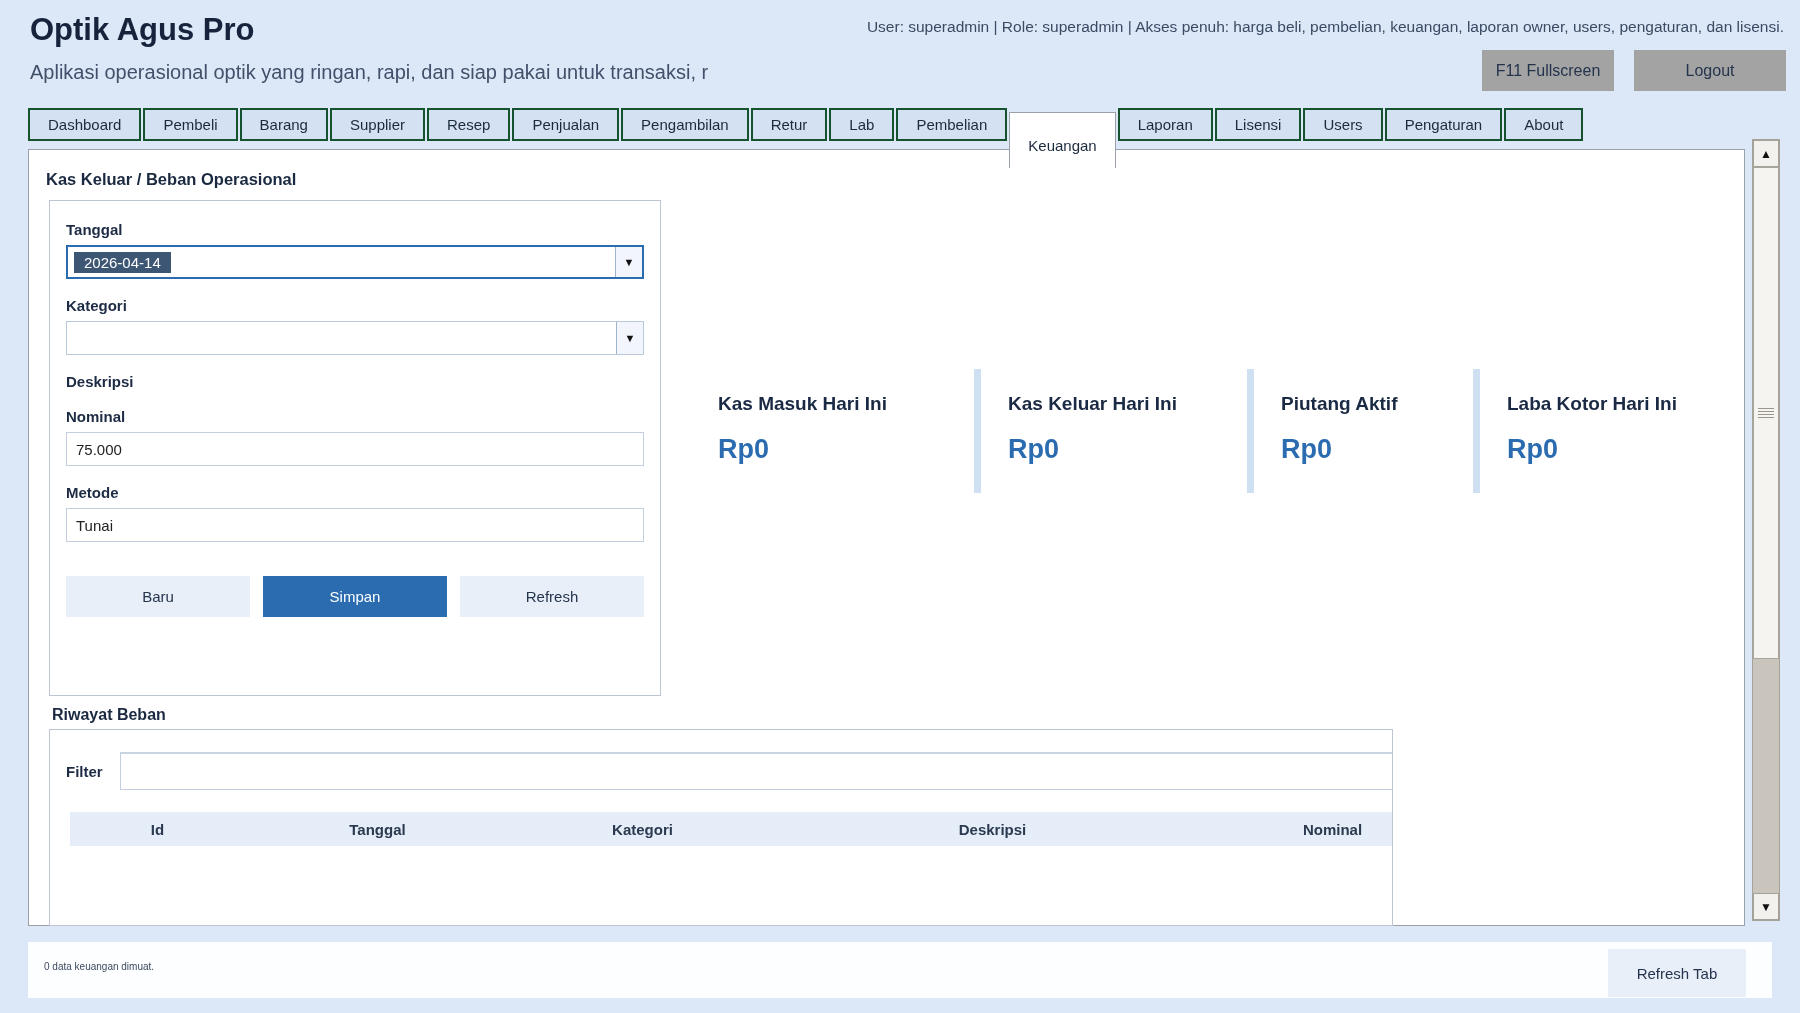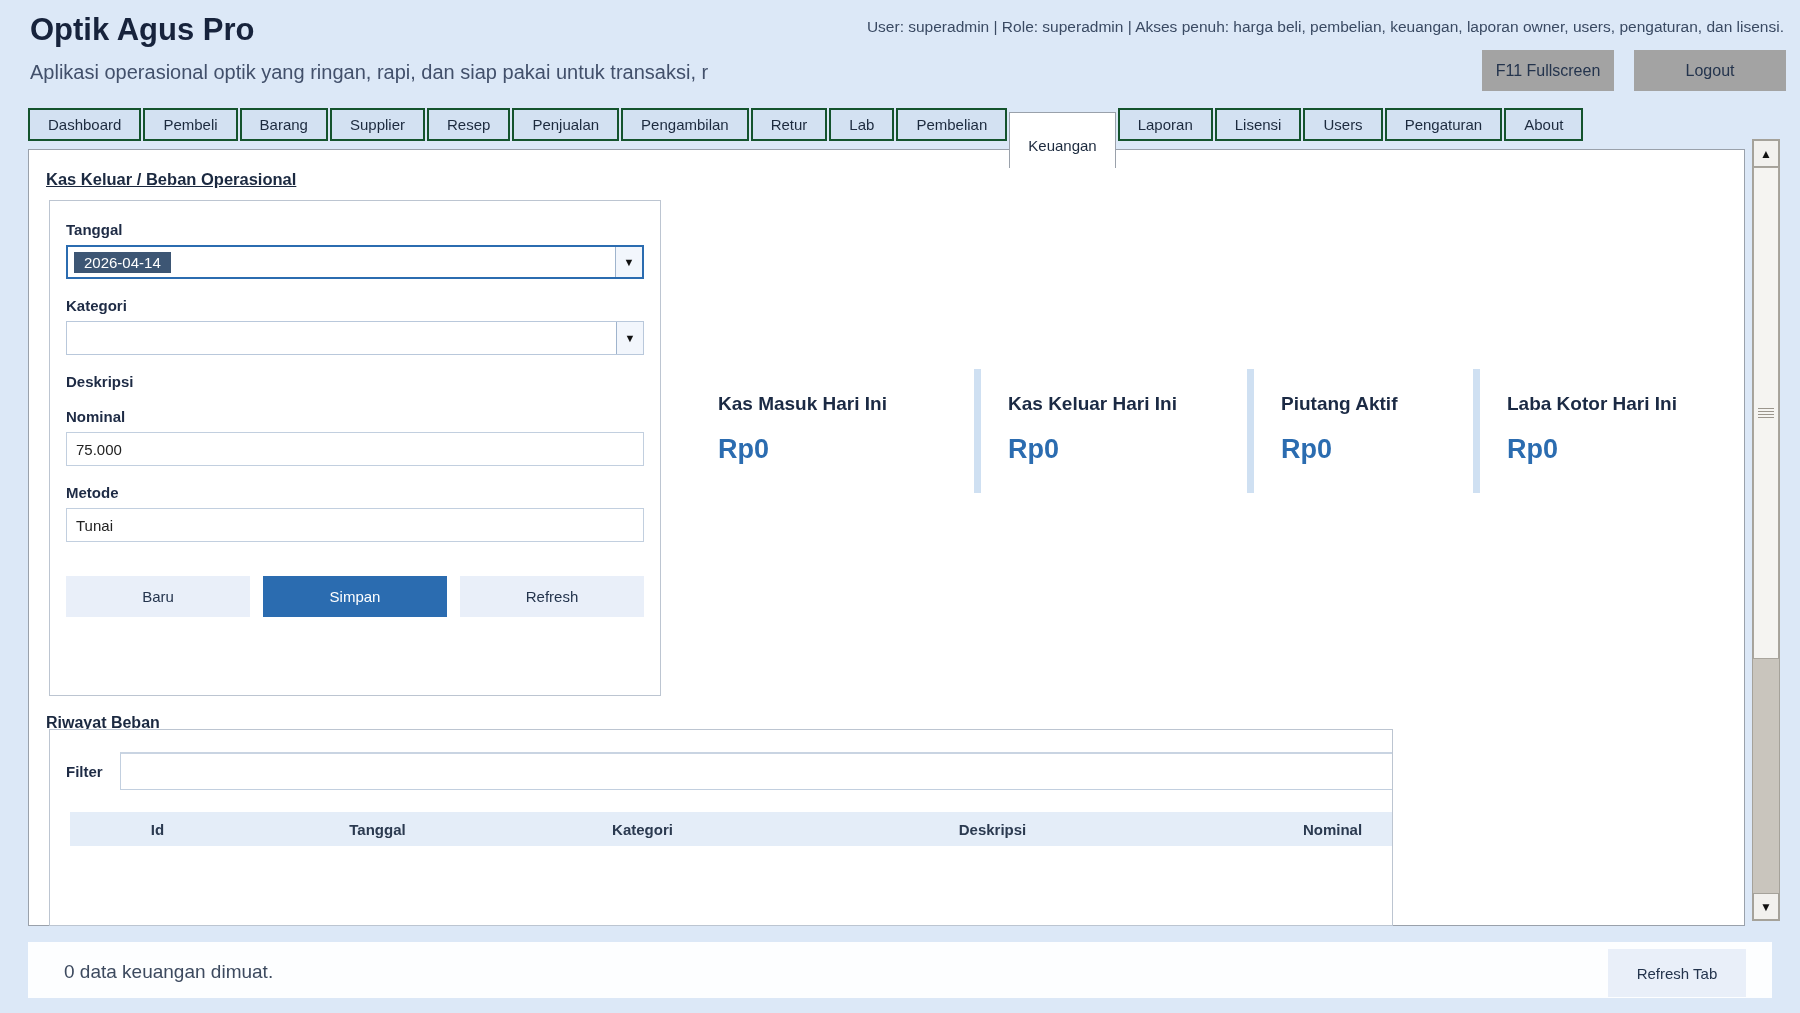--- a/index.html
+++ b/index.html
@@ -19,21 +19,21 @@
   
   .tabbar { position:absolute; left:28px; top:108px; display:flex; align-items:flex-start; z-index:3; }
   .tab { height:33px; margin-right:2px; padding:0 18px; display:flex; align-items:center;
          background:#d3e1f2; border:2px solid #14532d; font-size:15px; color:#1c2a3e; cursor:pointer; white-space:nowrap; }
   .tab.active { background:#ffffff; border:1px solid #9aa1ab; border-bottom:none; height:56px;
                 margin-top:4px; padding-top:10px; z-index:4; }
 
   
   .panel { position:absolute; left:28px; top:149px; width:1717px; height:777px; background:#fff;
            border:1px solid #9aa1ab; z-index:2; }
-  .section-title { position:absolute; left:17px; top:20px; font-size:16.5px; font-weight:bold; color:#1b2940;text-decoration:underline; }
+  .section-title { position:absolute; left:17px; top:20px; font-size:16.5px; font-weight:bold; color:#1b2940; }
 
   
   .form-card { position:absolute; left:20px; top:50px; width:612px; height:496px;
                border:1px solid #bcc5d1; background:#fff; padding:20px 16px; }
   .field-label { display:block; font-size:15px; font-weight:bold; color:#1e2b45; margin:18px 0 7px; }
   .field-label.first { margin-top:0; }
   .combobox { display:flex; height:34px; background:#fff; align-items:stretch; }
   .combobox.focused { border:2px solid #2b6cb0; }
   .combobox.plain { border:1px solid #b9c8db; }
   .combo-text { flex:1; display:flex; align-items:center; padding-left:6px; font-size:15px; color:#222; overflow:hidden; }
@@ -48,21 +48,21 @@
   .form-buttons .primary { background:#2b6cb0; color:#fff; }
 
   
   .stats { position:absolute; left:662px; top:219px; height:124px; display:flex; }
   .stat-card { padding:24px 0 0 27px; }
   .stat-label { font-size:19px; font-weight:bold; color:#1b2a44; }
   .stat-value { font-size:27px; font-weight:bold; color:#2b6cb0; margin-top:19px; }
   .stat-divider { width:7px; height:124px; background:#cfe0f2; }
 
   
-  .history-title { position:absolute; left:17px; top:556px; font-size:16px; font-weight:bold; color:#1b2940;margin-top:8px; }
+  .history-title { position:absolute; left:23px; top:556px; font-size:16px; font-weight:bold; color:#1b2940; }
   .history-panel { position:absolute; left:20px; top:579px; width:1344px; height:197px;
                    border:1px solid #bcc5d1; background:#fff; overflow:hidden; }
   .filter-label { position:absolute; left:16px; top:33px; font-size:15px; font-weight:bold; color:#1e2b45; }
   .filter-input { position:absolute; left:70px; top:22px; width:1290px; height:38px;
                   border:1px solid #c2cfdf; border-top:2px solid #c9d4e2; font-size:15px;
                   font-family:inherit; padding-left:9px; background:#fff; }
   .mini-btn { position:absolute; top:18px; width:96px; height:45px; border:none; background:#e7eef9;
               color:#24344d; font-size:15px; font-family:inherit; cursor:pointer; }
   .btn-csv { left:1414px; }
   .btn-pdf { left:1564px; }
@@ -84,21 +84,21 @@
   .grip div { height:1px; background:#9b968d; margin:2px 0; }
   .outer-scroll { left:1752px; top:139px; width:28px; height:782px; }
   .outer-scroll .thumb { top:27px; height:492px; }
   .outer-scroll .track-dark { top:519px; height:236px; }
   .table-scroll { left:1646px; top:82px; width:22px; height:114px; border-bottom:none; }
   .table-scroll .arrow { height:26px; }
   .table-scroll .thumb { top:26px; height:88px; }
 
   
   .status-bar { position:absolute; left:28px; top:942px; width:1744px; height:56px; background:#fdfeff; }
-  .status-text { position:absolute; left:16px; top:19px; font-size:19px; color:#3d4a5f;margin-left:20px; }
+  .status-text { position:absolute; left:16px; top:19px; font-size:10px; color:#3d4a5f; }
   .btn-refresh-tab { position:absolute; right:26px; top:7px; width:138px; height:48px; border:none;
                      background:#e9eff9; color:#24344d; font-size:15px; font-family:inherit; cursor:pointer; }
 </style>
 </head>
 <body>
 
 <div class="root">
 
   <div class="app-title">Optik Agus Pro</div>
   <div class="app-subtitle">Aplikasi operasional optik yang ringan, rapi, dan siap pakai untuk transaksi, r</div>

